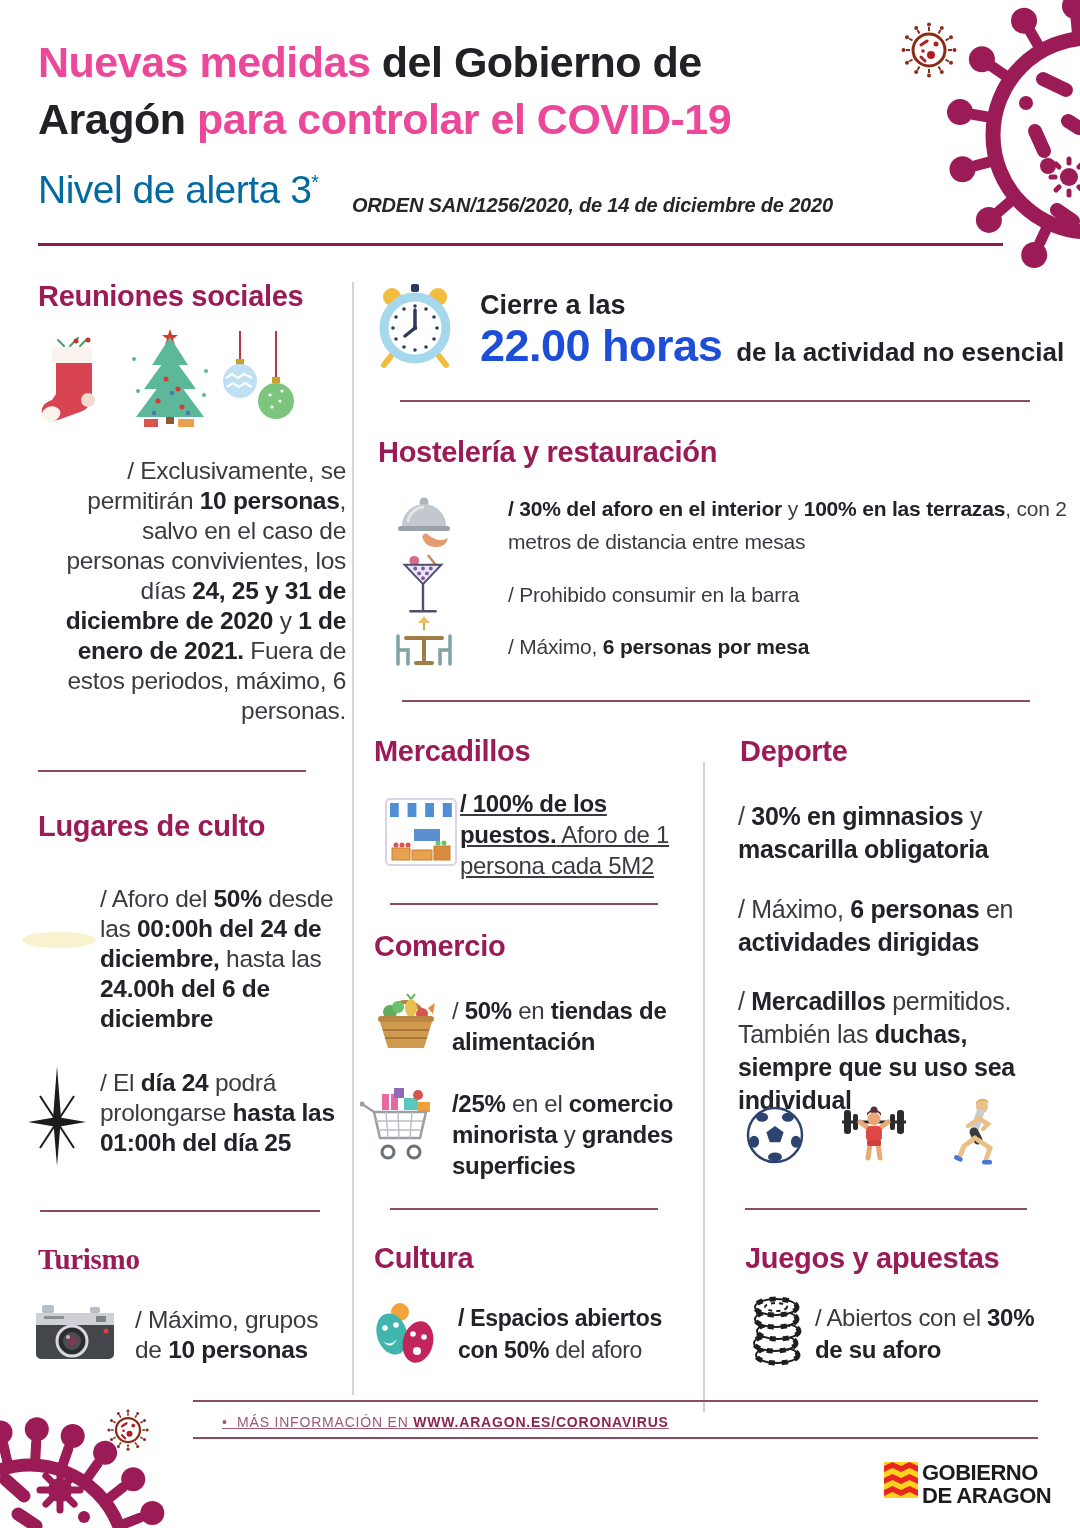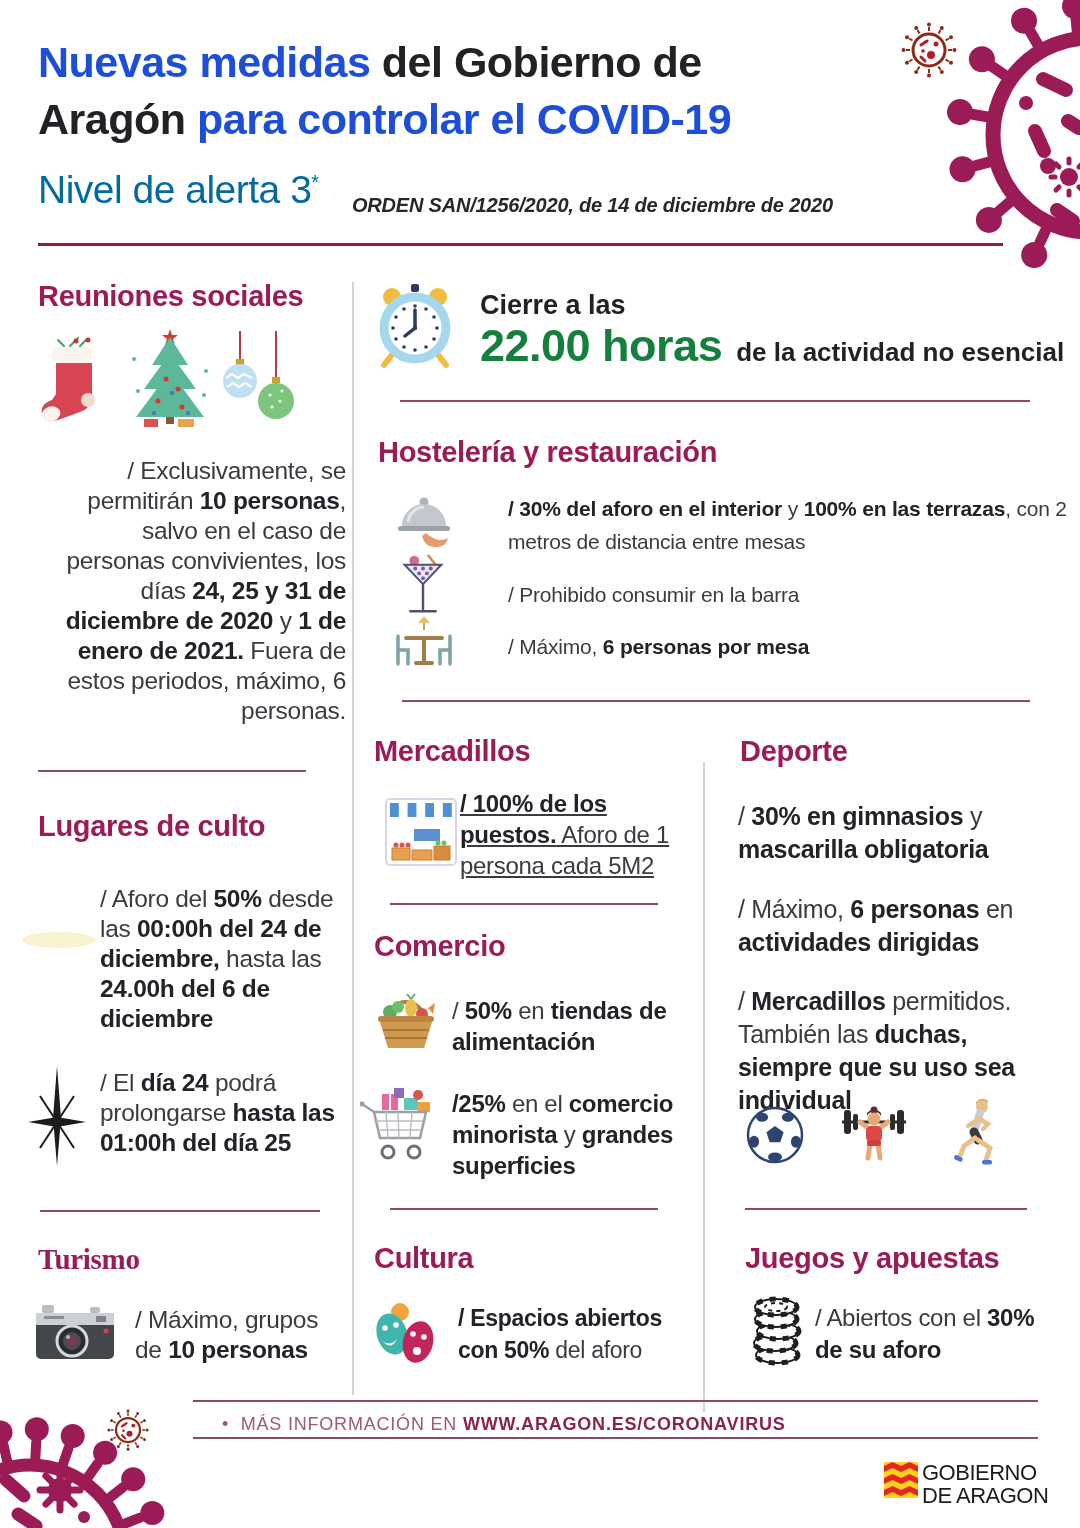--- a/index.html
+++ b/index.html
@@ -1,39 +1,39 @@
 <!DOCTYPE html>
 <html><head>
 <meta charset="utf-8">
 <style>
   html,body{margin:0;padding:0;}
   body{width:1080px;height:1528px;background:#ffffff;overflow:hidden;position:relative;
        font-family:"Liberation Sans","DejaVu Sans",sans-serif;color:#333236;}
   .abs{position:absolute;}
-  .maroon{color:#1d4ed8;}
+  .maroon{color:#ec4899;}
   .page-title{left:38px;top:34px;width:860px;font-size:43px;line-height:57px;font-weight:700;color:#232026;letter-spacing:-0.5px;}
   .alert{left:38px;top:168px;font-size:39px;font-weight:400;color:#0369a1;letter-spacing:-0.5px;}
   .alert sup{font-size:20px;}
   .orden{left:352px;top:194px;font-size:20px;font-style:italic;font-weight:700;color:#29262a;letter-spacing:-0.2px;}
   .hrule{height:2px;background:#8d4a63;}
   .hrule.head{height:3px;background:#8f1a4e;}
   .vdiv{width:2px;background:#d3d2d7;}
   .sec-title{font-size:29px;font-weight:700;color:#9b1b56;letter-spacing:-0.3px;white-space:nowrap;}
   .txt{color:#3b3a40;}
   .txt .b{font-weight:700;color:#242228;}
   .body-left{font-size:24.5px;line-height:30px;letter-spacing:-0.3px;}
   .closure-lead{font-size:27px;font-weight:700;color:#232127;}
-  .closure-time{font-size:45px;font-weight:700;color:#15803d;letter-spacing:-0.5px;}
+  .closure-time{font-size:45px;font-weight:700;color:#1d4ed8;letter-spacing:-0.5px;}
   .closure-tail{font-size:26px;font-weight:700;color:#232127;padding-left:14px;}
   .hos-txt{font-size:21px;line-height:33px;letter-spacing:-0.2px;margin-left:40px;}
   .mid-txt{font-size:24px;line-height:31px;letter-spacing:-0.3px;}
   .dep-txt{font-size:25px;line-height:33px;letter-spacing:-0.3px;}
-  .foot-info{font-size:18px;letter-spacing:0.8px;color:#a05876;font-weight:400;white-space:nowrap;}
+  .foot-info{font-size:14px;letter-spacing:0.8px;color:#a05876;font-weight:400;white-space:nowrap;text-decoration:underline;}
   .foot-info .b{font-weight:700;color:#8d2250;}
-  .logo-text{font-size:22px;line-height:23px;font-weight:400;color:#1d1c1a;letter-spacing:-0.5px;}
+  .logo-text{font-size:22px;line-height:23px;font-weight:700;color:#1d1c1a;letter-spacing:-0.5px;}
   .candle{width:74px;height:16px;border-radius:50%;background:#f6efbd;opacity:.75;}
 </style>
 </head>
 <body>
 
 <svg width="0" height="0" style="position:absolute" aria-hidden="true">
   <symbol id="sym-small-virus" viewBox="0 0 64 64">
     <g stroke="#8a2a17" fill="none">
       <circle cx="32" cy="32" r="16" stroke-width="3"></circle>
       <g stroke-width="2">

